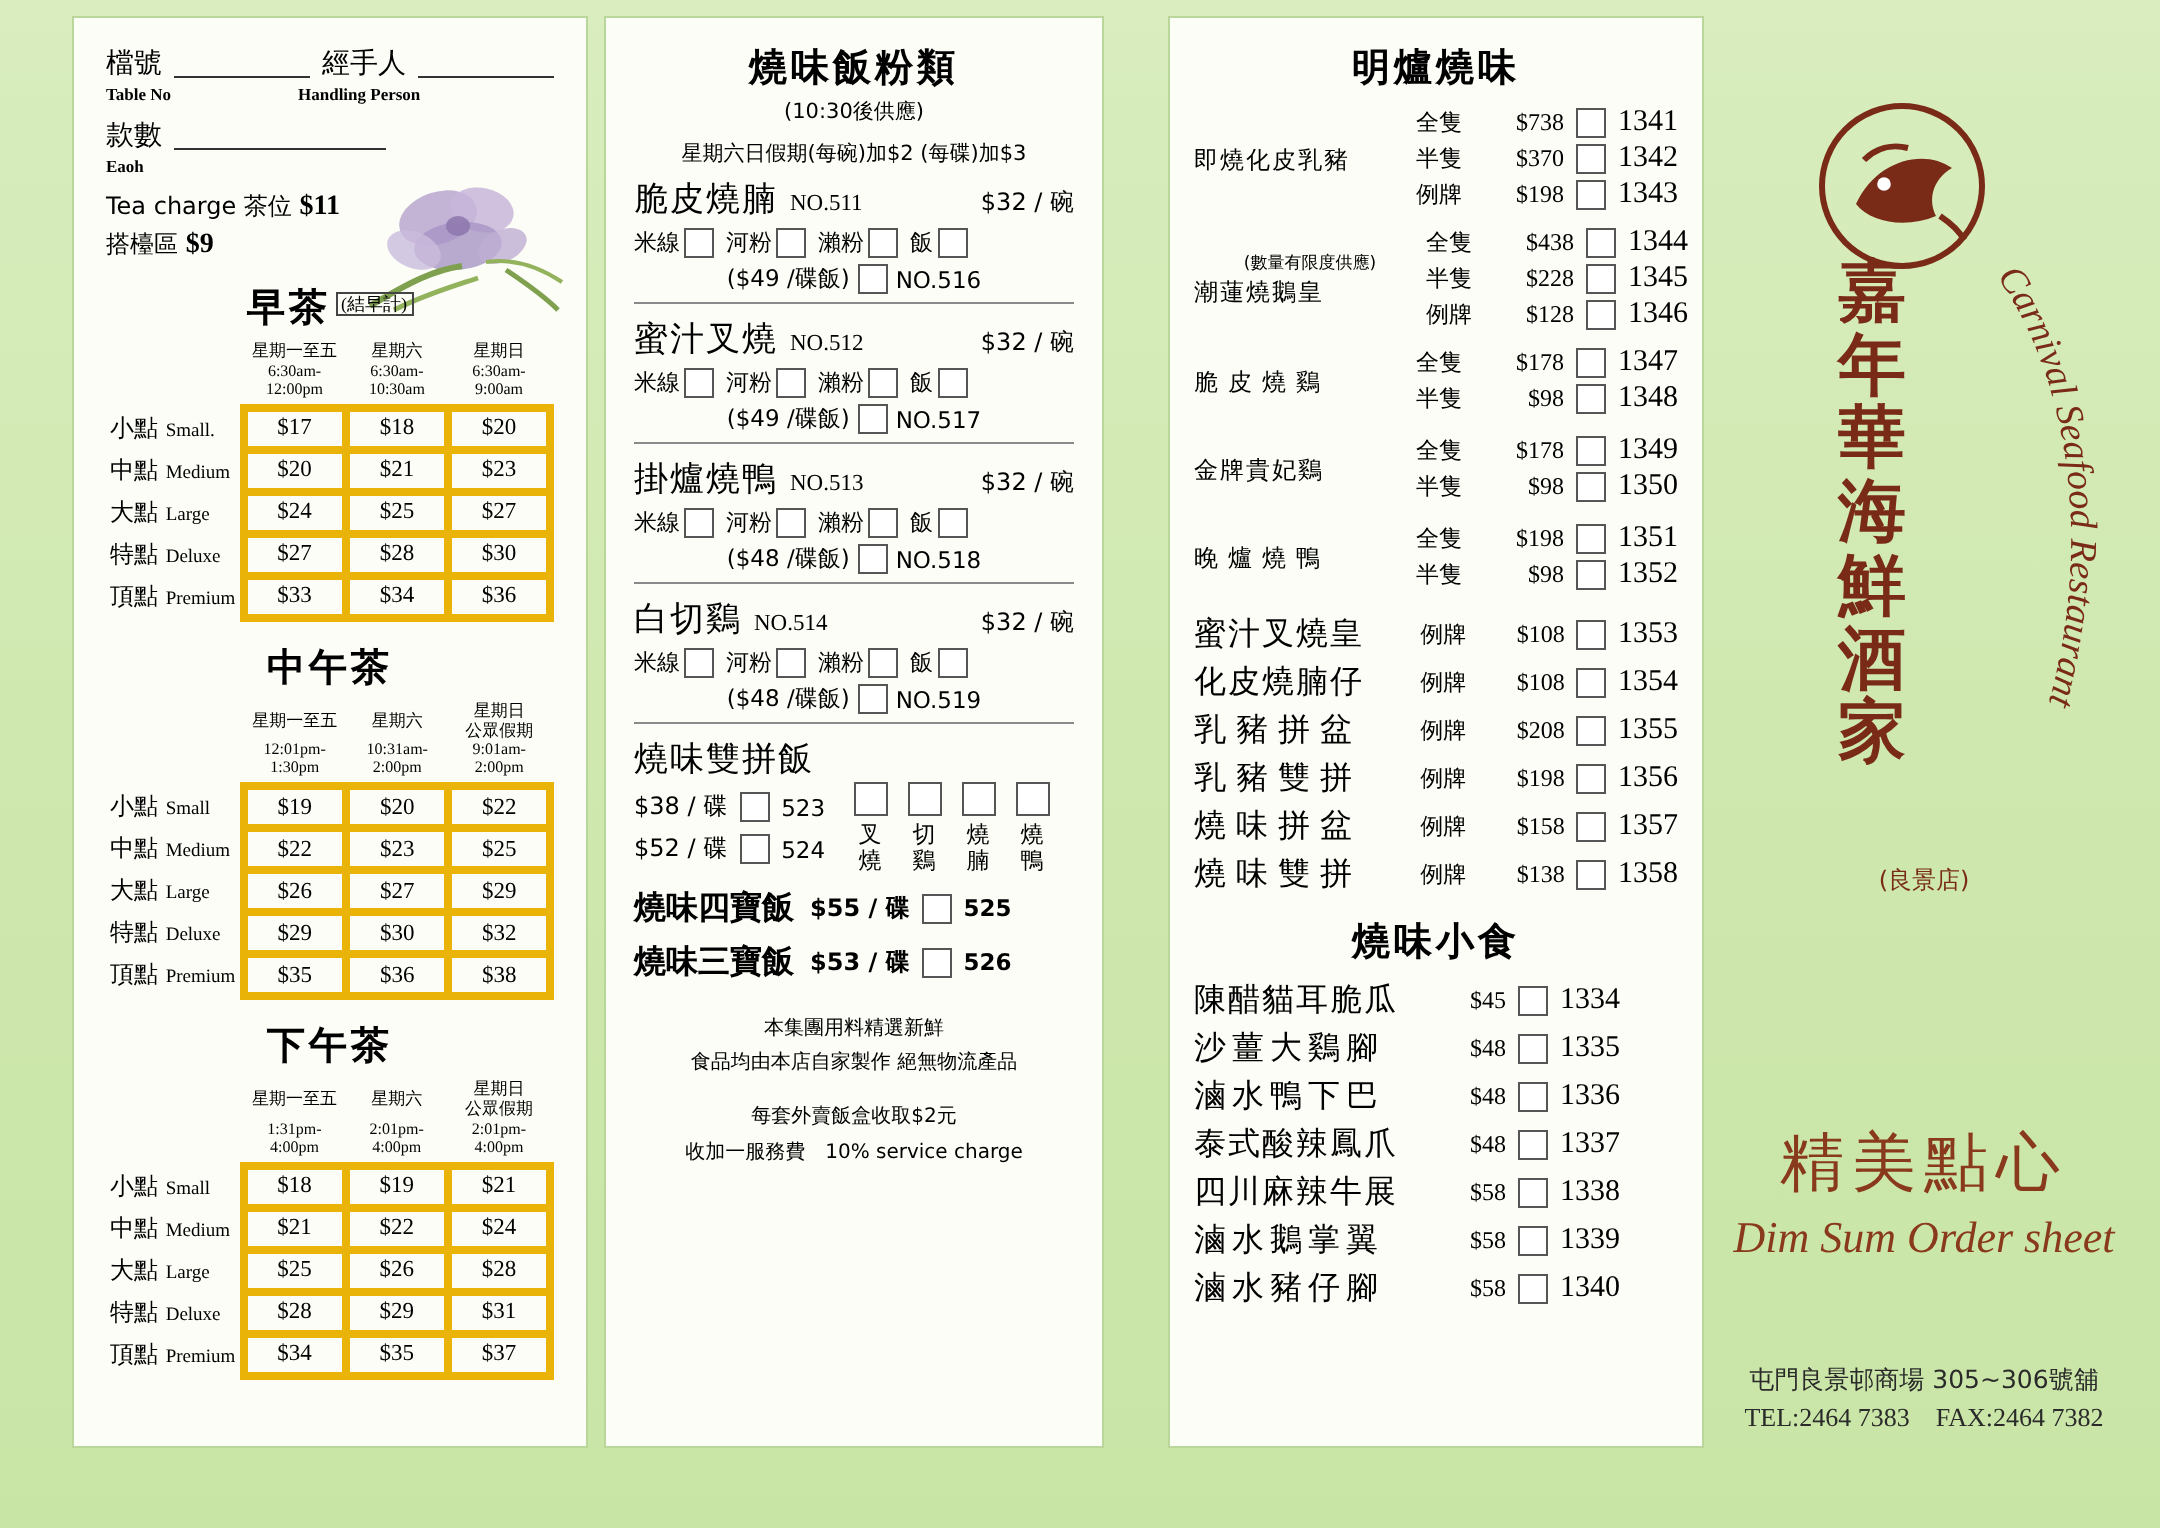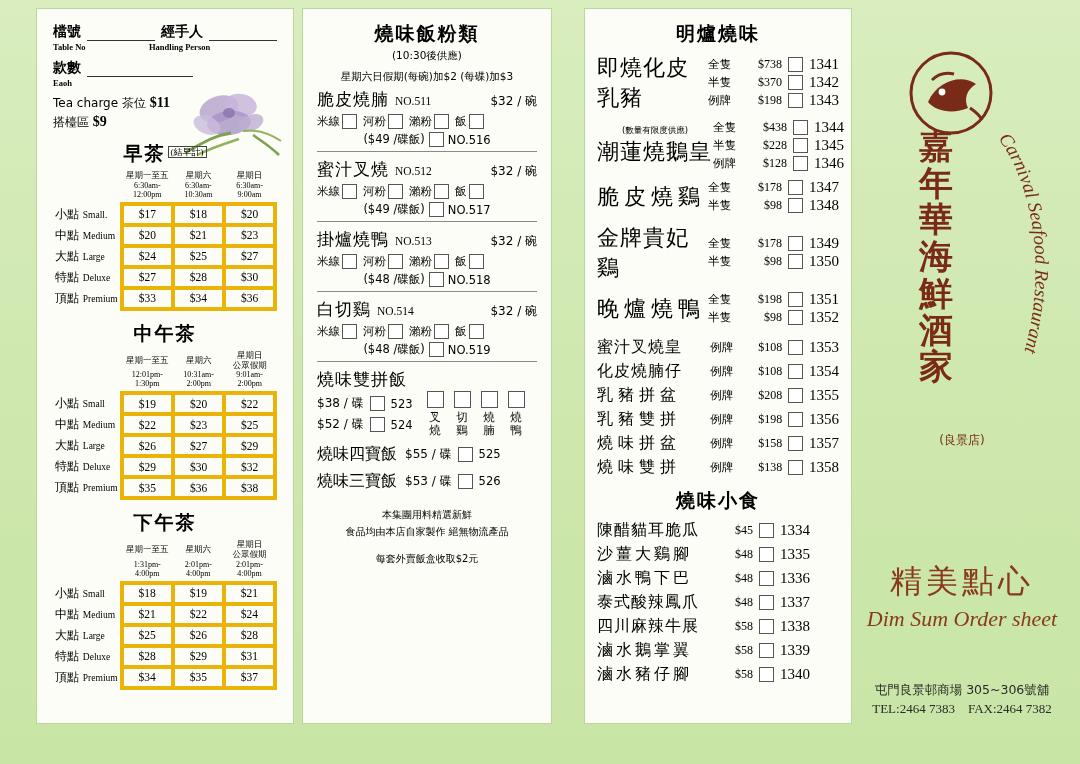--- a/index.html
+++ b/index.html
@@ -19,21 +19,21 @@
     background:#fbfdf6;
     border:1px solid #b9d79a;
     box-sizing:border-box;
   }
   #p1{left:36px;top:8px;width:258px;height:716px;}
   #p2{left:302px;top:8px;width:250px;height:716px;}
   #p3{left:584px;top:8px;width:268px;height:716px;}
 
   
   .p1pad{padding:14px 16px 8px 16px;position:relative;height:100%;box-sizing:border-box;}
-  .formrow{display:flex;align-items:flex-end;gap:6px;margin-bottom:1px;font-weight:bold;}
+  .formrow{display:flex;align-items:flex-start;gap:6px;margin-bottom:1px;}
   .flabel{font-size:14px;font-family:"DejaVu Sans",sans-serif;white-space:nowrap;}
   .fline{flex:1;border-bottom:1px solid #333;height:15px;min-width:52px;}
   .fsub{font-size:8.5px;font-family:"Liberation Serif",serif;}
   .subrow{display:flex;gap:18px;margin:0 0 7px 0;font-weight:bold;}
   .subrow span:first-child{width:78px;}
   .teaflower{
     position:absolute;right:8px;top:74px;width:108px;height:74px;
     pointer-events:none;
   }
   .teatxt{font-size:12px;font-family:"DejaVu Sans",sans-serif;margin-top:2px;}
@@ -65,32 +65,32 @@
   .opts .o{display:flex;align-items:center;gap:2px;margin-right:4px;}
   .cb{display:inline-block;width:13px;height:13px;border:1px solid #555;background:#fff;}
   .cb.lg{width:15px;height:15px;}
   .altline{text-align:center;font-size:11.5px;margin-top:3px;font-family:"DejaVu Sans",sans-serif;display:flex;justify-content:center;align-items:center;gap:4px;}
   .dblsec{margin-top:6px;}
   .dblhead{font-size:17px;font-family:"DejaVu Sans",sans-serif;letter-spacing:1px;}
   .dblrow{display:flex;align-items:center;gap:6px;font-size:12px;margin-top:4px;font-family:"DejaVu Sans",sans-serif;}
   .dblnum{font-size:11.5px;}
   .fourcol{display:flex;gap:10px;margin-left:14px;}
   .fourcol .c{text-align:center;font-size:11.5px;font-family:"DejaVu Sans",sans-serif;line-height:1.15;}
-  .rowline{display:flex;align-items:center;font-size:16px;font-family:"DejaVu Sans",sans-serif;margin-top:6px;}
+  .rowline{display:flex;align-items:center;font-size:16px;font-family:"DejaVu Sans",sans-serif;margin-top:6px;font-weight:bold;}
   .rowline .pr{font-size:12px;margin-left:8px;}
   .rowline .cb{margin-left:6px;}
   .rowline .no{font-size:11.5px;margin-left:6px;}
   .footnote{margin-top:14px;text-align:center;font-size:10px;font-family:"DejaVu Sans",sans-serif;line-height:1.7;}
   .footnote2{margin-top:10px;text-align:center;font-size:10px;font-family:"DejaVu Sans",sans-serif;line-height:1.8;}
 
   
   .p3pad{padding:12px 12px;height:100%;box-sizing:border-box;}
   .h3title{font-size:19px;font-weight:bold;font-family:"DejaVu Sans",sans-serif;letter-spacing:2px;text-align:center;margin-bottom:6px;}
   .m3row{display:flex;align-items:center;margin-bottom:2px;}
-  .m3name{font-size:22px;font-family:Liberation Sans, sans-serif;width:116px;letter-spacing:1px;}
+  .m3name{font-size:12px;font-family:Liberation Sans, sans-serif;width:116px;letter-spacing:1px;}
   .m3name.sp{letter-spacing:5px;}
   .m3sz{font-size:11.5px;font-family:"DejaVu Sans",sans-serif;display:inline-block;width:34px;}
   .m3pr{font-size:12px;display:inline-block;width:40px;text-align:right;}
   .m3cb{margin:0 6px;}
   .m3no{font-size:15px;}
   .sub3{display:flex;flex-direction:column;}
   .sub3 .ln{display:flex;align-items:center;margin-bottom:1px;}
   .notesm{font-size:8.5px;font-family:"DejaVu Sans",sans-serif;text-align:center;}
   .grp{display:flex;align-items:center;margin-bottom:3px;}
   .grpname{font-size:16px;font-family:"DejaVu Sans",sans-serif;width:116px;letter-spacing:1px;}
@@ -503,20 +503,21 @@
         <span class="cb"></span>
         <span class="no">526</span>
       </div>
 
       <div class="footnote">
         <div>本集團用料精選新鮮</div>
         <div>食品均由本店自家製作 絕無物流產品</div>
       </div>
       <div class="footnote2">
         <div>每套外賣飯盒收取$2元</div>
+        <div>收加一服務費　10% service charge</div>
       </div>
     </div>
   </div>
 
   <div class="panel" id="p3">
     <div class="p3pad">
       <div class="h3title">明爐燒味</div>
 
       <div class="m3row" style="margin-bottom:6px;">
         <div class="m3name">即燒化皮乳豬</div>

